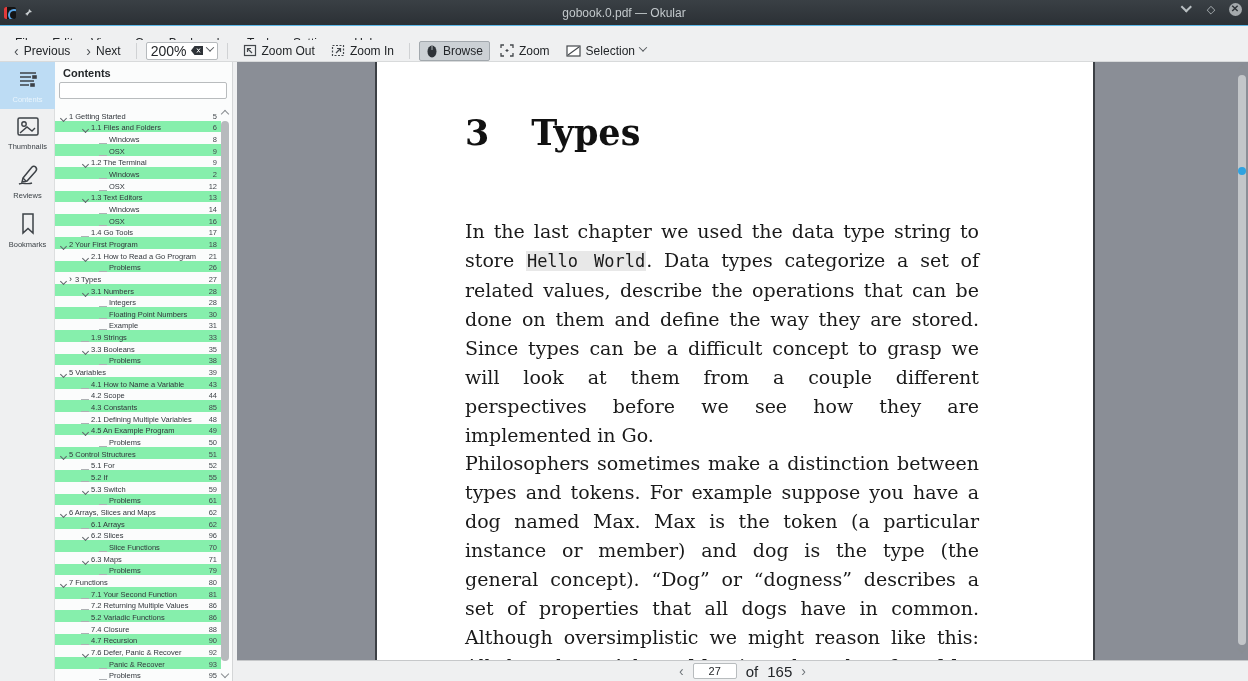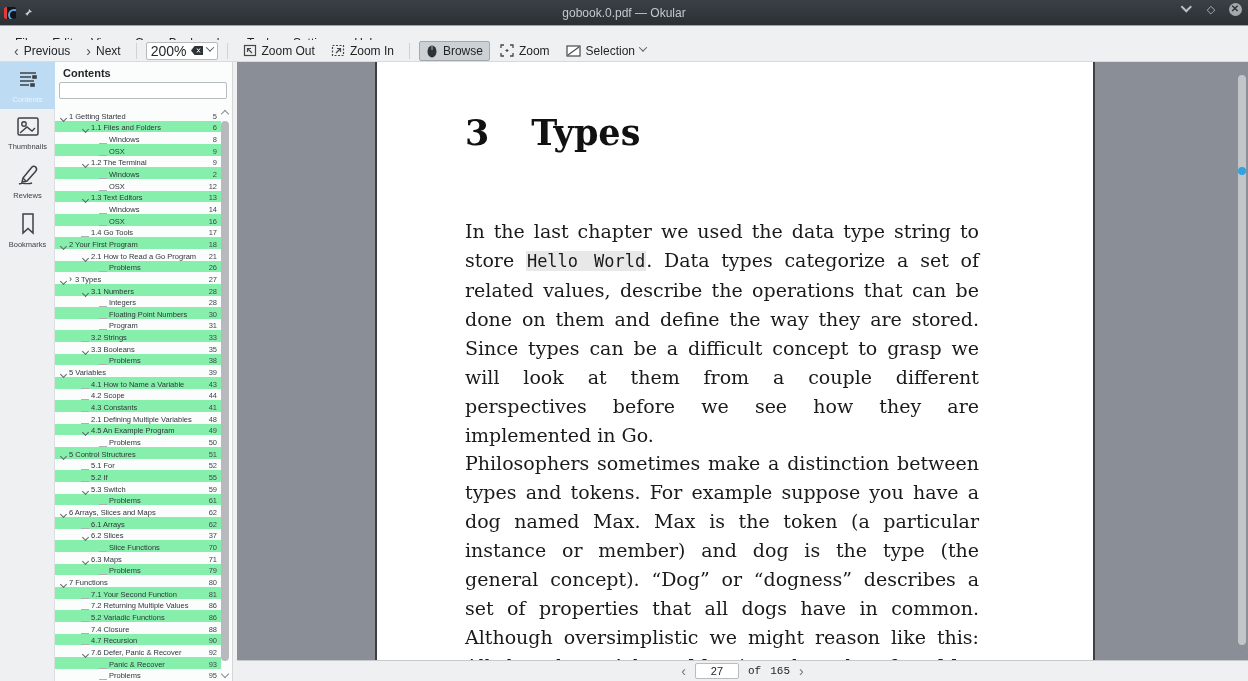--- a/index.html
+++ b/index.html
@@ -95,21 +95,21 @@
   #main-scrollbar .sb-chev-down { left:3px; bottom:8px; }
   #main-thumb { position:absolute; left:2px; top:13px; width:8px; height:570px; background:#c3c6c9; border-radius:4px; }
   #scroll-marker { position:absolute; left:2px; top:105px; width:8px; height:8px; border-radius:50%; background:#2fa2e0; }
 
   
   #pagenav { position:absolute; left:237px; top:660px; width:1011px; height:21px; background:#eff0f1;
     border-top:1px solid #c6c8ca; display:flex; align-items:center; justify-content:center; gap:9px; }
   .nav-chev { font-size:14px; color:#6e7479; line-height:1; }
   #page-input { width:44px; height:16px; background:#fff; border:1px solid #b8bcbe; border-radius:2px;
     font-size:11px; text-align:center; color:#232629; outline:none; }
-  .nav-label { font-size:11px; color:#232629;font-family:Liberation Mono, monospace; }
+  .nav-label { font-size:15px; color:#232629; }
 </style>
 </head>
 <body>
 
 <div id="titlebar">
   <div class="tb-left">
     <span class="app-icon"></span>
     <span class="pin-icon">
       <svg width="10" height="10" viewBox="0 0 10 10">
           <path d="M6 1 L9 4 L6.5 4.5 L4 8 L3.5 6.5 L1 9 L3.5 6.5 L2 6 L5.5 3.5 Z" fill="#ccd1d4"></path>
@@ -360,28 +360,28 @@
         <span class="toc-marker lv2">
           <span class="dash"></span>
         </span>
         <span class="toc-label">Floating Point Numbers</span>
         <span class="toc-page">30</span>
       </div>
       <div class="toc-row">
         <span class="toc-marker lv2">
           <span class="dash"></span>
         </span>
-        <span class="toc-label">Program</span>
+        <span class="toc-label">Example</span>
         <span class="toc-page">31</span>
       </div>
       <div class="toc-row alt">
         <span class="toc-marker lv1">
           <span class="dash"></span>
         </span>
-        <span class="toc-label">3.2 Strings</span>
+        <span class="toc-label">1.9 Strings</span>
         <span class="toc-page">33</span>
       </div>
       <div class="toc-row">
         <span class="toc-marker lv1">
           <span class="chev-down"></span>
         </span>
         <span class="toc-label">3.3 Booleans</span>
         <span class="toc-page">35</span>
       </div>
       <div class="toc-row alt">
@@ -410,21 +410,21 @@
           <span class="dash"></span>
         </span>
         <span class="toc-label">4.2 Scope</span>
         <span class="toc-page">44</span>
       </div>
       <div class="toc-row alt">
         <span class="toc-marker lv1">
           <span class="dash"></span>
         </span>
         <span class="toc-label">4.3 Constants</span>
-        <span class="toc-page">41</span>
+        <span class="toc-page">85</span>
       </div>
       <div class="toc-row">
         <span class="toc-marker lv1">
           <span class="dash"></span>
         </span>
         <span class="toc-label">2.1 Defining Multiple Variables</span>
         <span class="toc-page">48</span>
       </div>
       <div class="toc-row alt">
         <span class="toc-marker lv1">
@@ -487,21 +487,21 @@
           <span class="dash"></span>
         </span>
         <span class="toc-label">6.1 Arrays</span>
         <span class="toc-page">62</span>
       </div>
       <div class="toc-row">
         <span class="toc-marker lv1">
           <span class="chev-down"></span>
         </span>
         <span class="toc-label">6.2 Slices</span>
-        <span class="toc-page">37</span>
+        <span class="toc-page">96</span>
       </div>
       <div class="toc-row alt">
         <span class="toc-marker lv2">
           <span class="dash"></span>
         </span>
         <span class="toc-label">Slice Functions</span>
         <span class="toc-page">70</span>
       </div>
       <div class="toc-row">
         <span class="toc-marker lv1">

